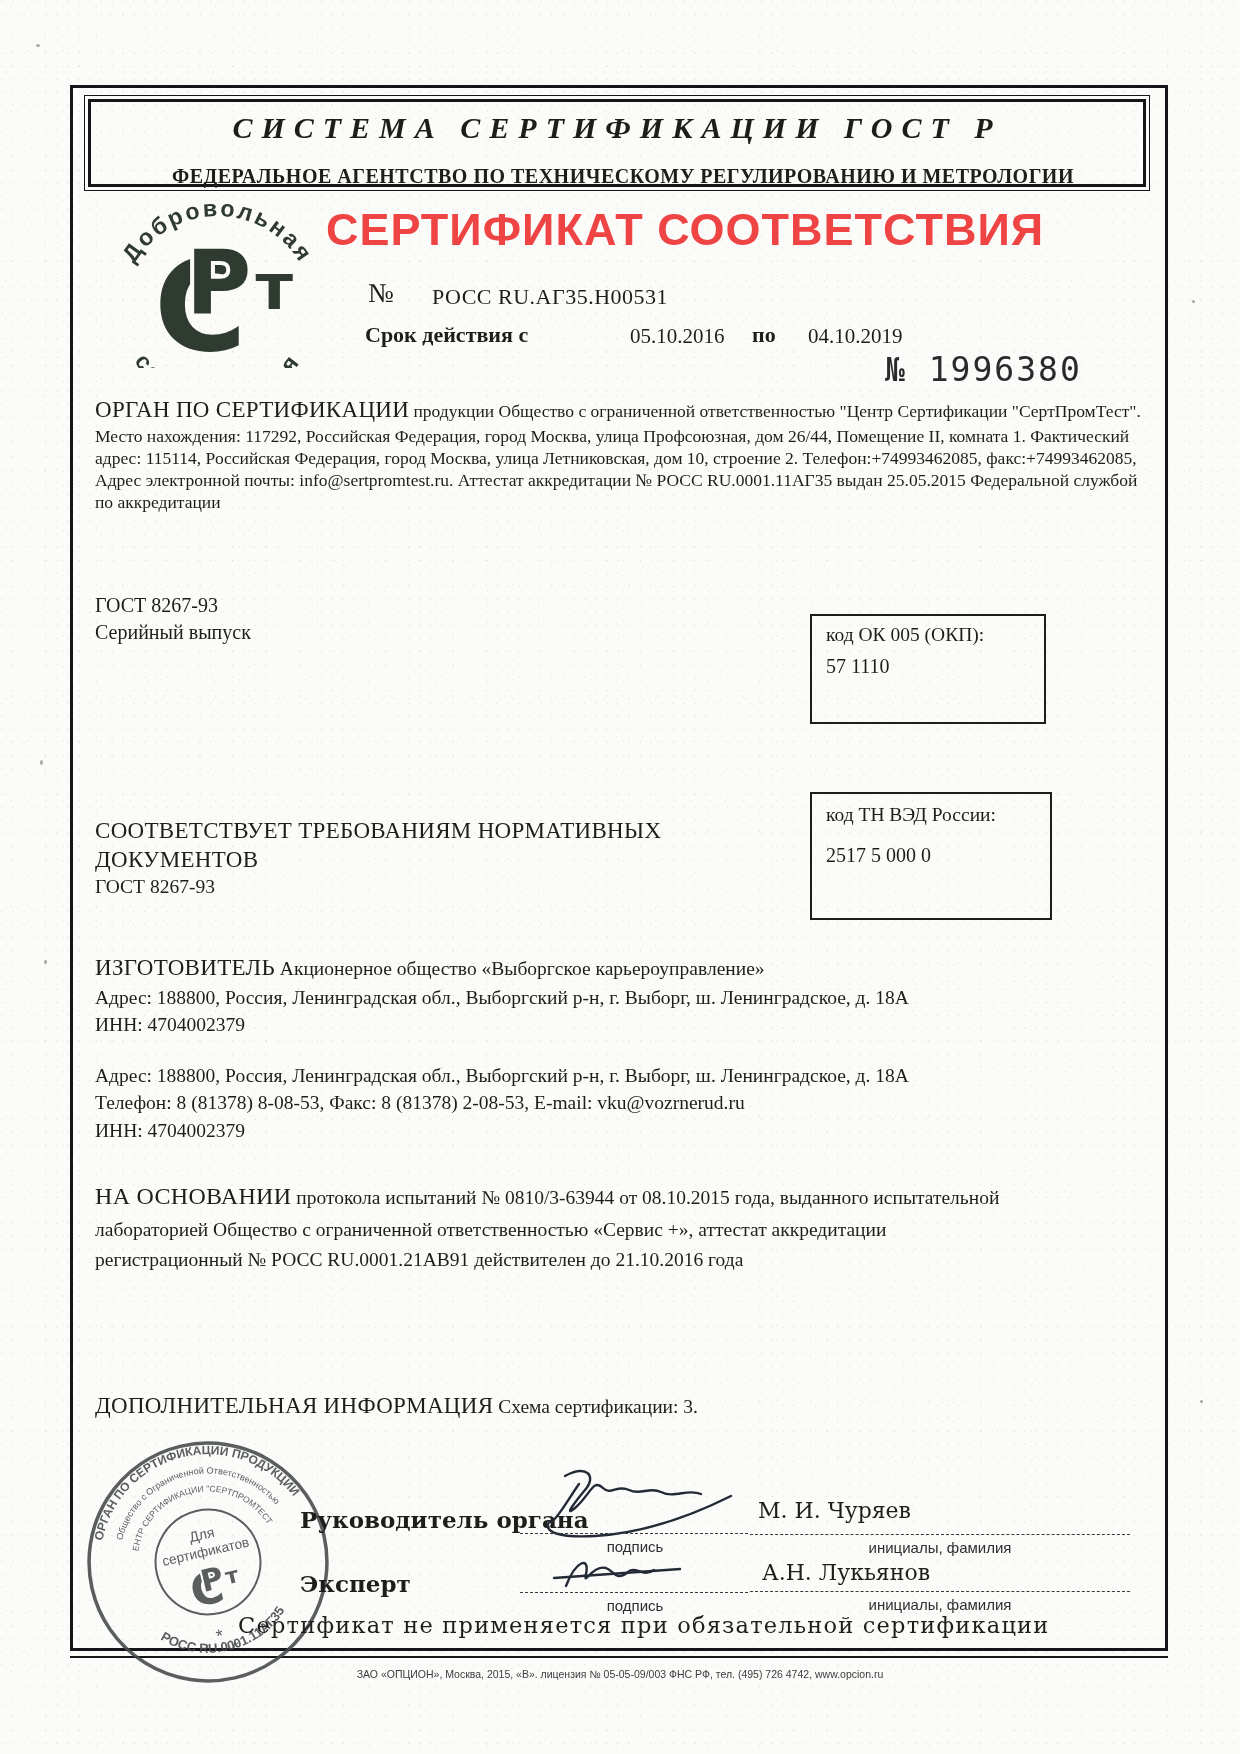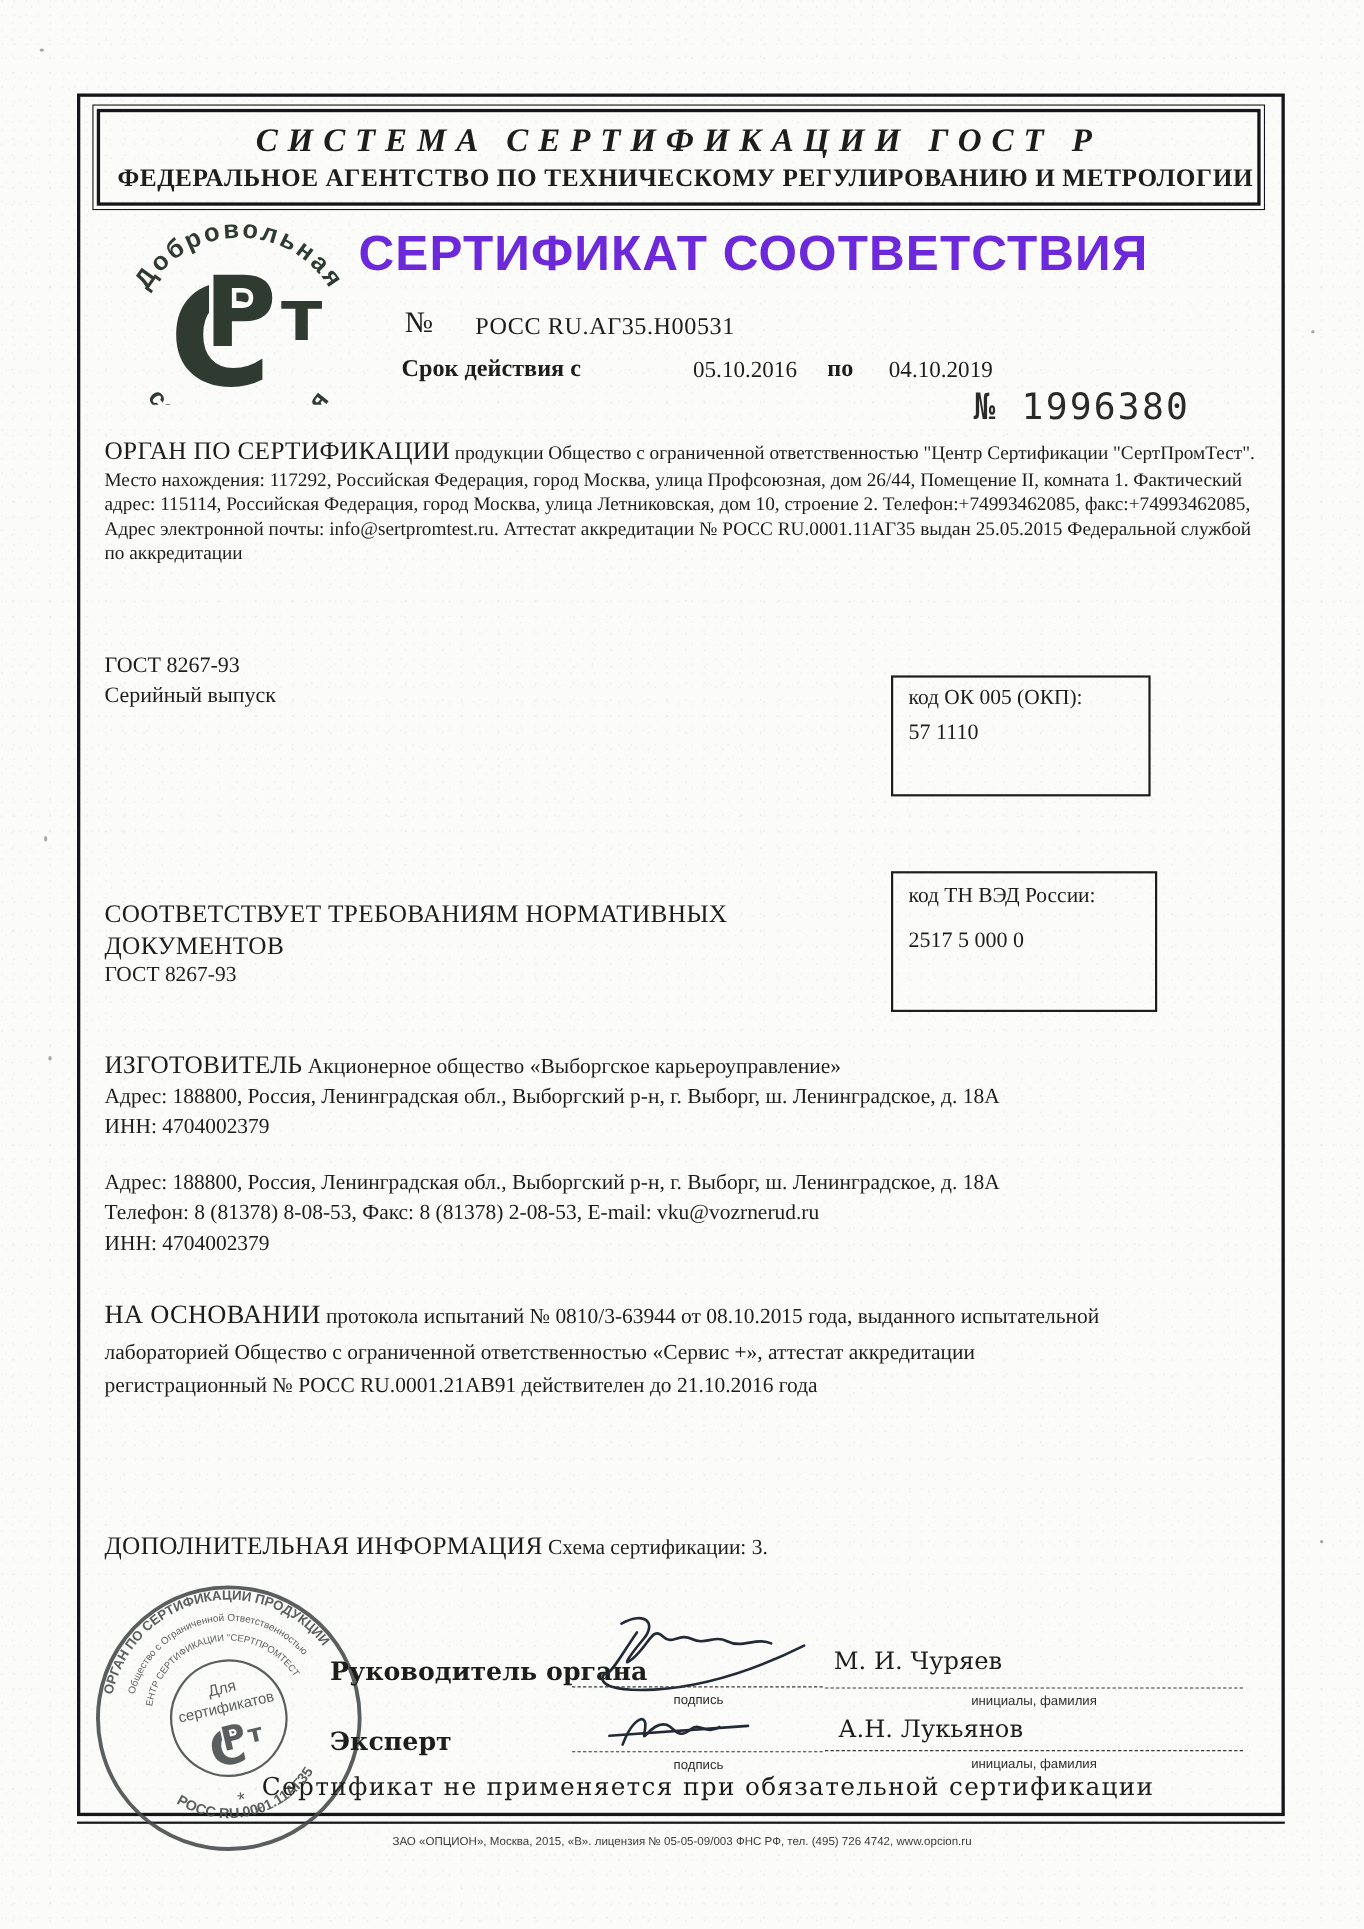--- a/index.html
+++ b/index.html
@@ -14,24 +14,24 @@
     font-family:"Liberation Serif", serif;color:#1d1d1b;overflow:hidden;
   }
   .abs{position:absolute;}
   
   .frame{left:70px;top:85px;width:1092px;height:1560px;border:3px solid #15151a;}
   .frame-bottom2{left:70px;top:1656px;width:1098px;height:0;border-top:2px solid #15151a;}
   
   .header-box{left:88px;top:99px;width:1052px;height:82px;border:3px solid #15151a;
     outline:1px solid #15151a;outline-offset:3px;text-align:center;}
   .hb1{margin-top:9px;font-size:30px;font-weight:bold;letter-spacing:9px;white-space:nowrap;font-style:italic;}
-  .hb2{margin-top:4px;font-size:23px;font-weight:bold;letter-spacing:.5px;white-space:nowrap;padding-left:12px;}
+  .hb2{margin-top:20px;font-size:20px;font-weight:bold;letter-spacing:.5px;white-space:nowrap;padding-left:12px;}
   
   .doc-title{left:300px;top:204px;width:770px;text-align:center;
-    font-family:"Liberation Sans",sans-serif;font-weight:bold;font-size:45px;letter-spacing:1px;color:#6d28d9;}
+    font-family:"Liberation Sans",sans-serif;font-weight:bold;font-size:45px;letter-spacing:1px;color:#ef4444;}
   
   .no-label{left:368px;top:278px;font-size:27px;}
   .no-value{left:432px;top:284px;font-size:22px;letter-spacing:.5px;}
   .valid-label{left:365px;top:322px;font-size:22px;font-weight:bold;}
   .valid-from{left:590px;top:324px;font-size:21px;margin-left:40px;}
   .valid-to-label{left:752px;top:322px;font-size:22px;font-weight:bold;}
   .valid-to{left:808px;top:324px;font-size:21px;}
   .form-number{left:885px;top:350px;font-family:"DejaVu Sans Mono",monospace;font-size:33px;letter-spacing:2px;color:#2a2a2a;}
   
   .sec{line-height:1.26;}
@@ -49,21 +49,21 @@
   .sec-basis{left:95px;top:1178px;width:905px;font-size:19.5px;line-height:1.55;}
   .sec-add{left:95px;top:1392px;width:1000px;}
   
   .role-head{left:300px;top:1506px;font-family:"DejaVu Serif",serif;font-weight:bold;font-size:23px;}
   .role-expert{left:300px;top:1570px;font-family:"DejaVu Serif",serif;font-weight:bold;font-size:23px;}
   .sig-line{height:0;border-top:1.6px dashed #3a3a3a;}
   .sig-line1{left:520px;top:1533px;width:228px;}
   .sig-line2{left:520px;top:1592px;width:228px;}
   .name-line1{left:750px;top:1534px;width:380px;}
   .name-line2{left:750px;top:1591px;width:380px;}
-  .caption{font-family:"Liberation Sans",sans-serif;font-size:12px;color:#2e2e2e;text-align:center;}
+  .caption{font-family:"Liberation Sans",sans-serif;font-size:15px;color:#2e2e2e;text-align:center;}
   .cap-sign1{left:560px;top:1538px;width:150px;}
   .cap-sign2{left:560px;top:1597px;width:150px;}
   .cap-name1{left:790px;top:1539px;width:300px;}
   .cap-name2{left:790px;top:1596px;width:300px;}
   .sig-name{font-family:"DejaVu Serif",serif;font-size:22px;}
   .name1{left:758px;top:1498px;}
   .name2{left:762px;top:1560px;}
   .sig-svg{pointer-events:none;}
   .sig1{left:535px;top:1462px;}
   .sig2{left:548px;top:1548px;}

